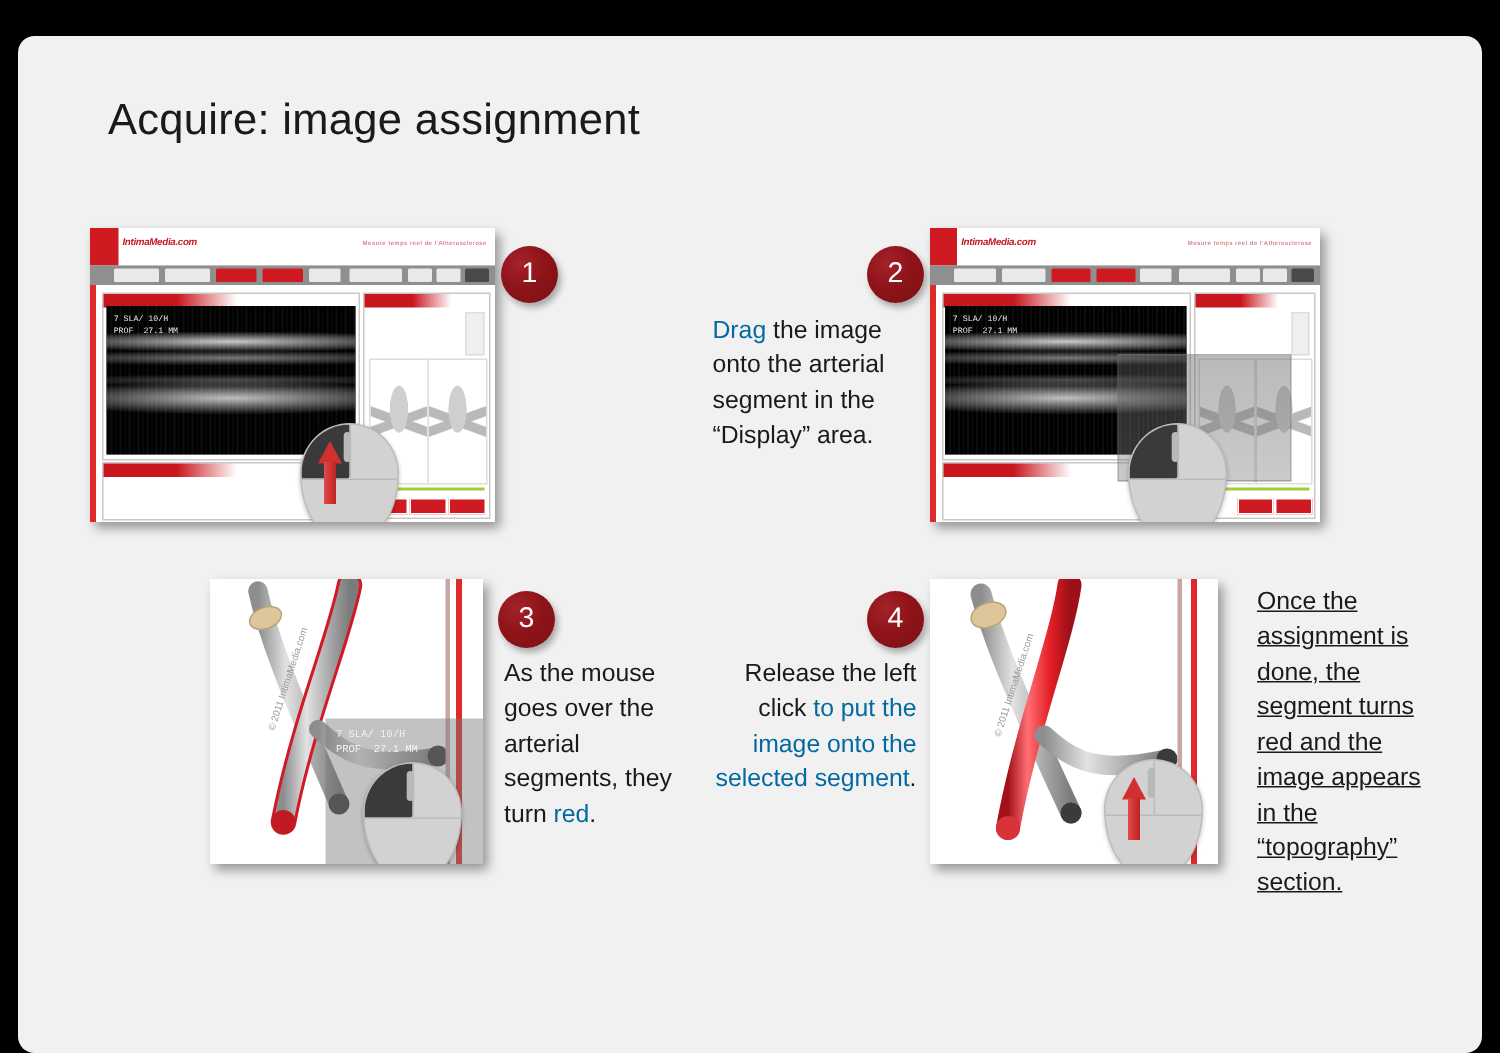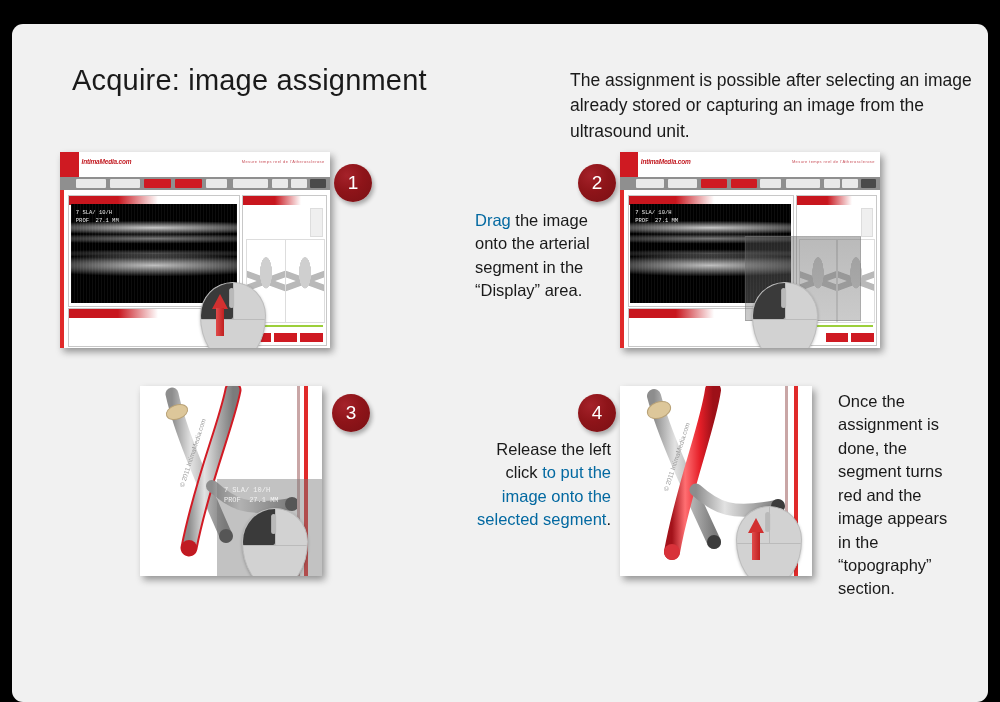--- a/index.html
+++ b/index.html
@@ -85,21 +85,20 @@
   .ghost{position:absolute;background:rgba(120,120,120,.45);}
   .scrollcol{position:absolute;top:0;bottom:0;width:3px;background:#cfcfcf;}
 </style>
 </head>
 <body>
 
 <div class="slide">
 
   <div class="title">Acquire: image assignment</div>
 
-  <div class="intro">The assignment is possible after selecting an image already stored or capturing an image from the ultrasound unit.</div>
 
   <div class="shot" style="left:48px;top:128px;width:270px;height:196px;">
     <div class="app">
       <div class="app-topbar">
         <div class="app-logoblock"></div>
         <div class="app-logo">IntimaMedia.com</div>
         <div class="app-tag">Mesure temps reel de l'Atherosclerose</div>
       </div>
       <div class="app-nav">
         <div class="navbtn" style="left:6%;width:11%;"></div>
@@ -256,20 +255,23 @@
       <div class="mouse" style="left:102px;top:122px;">
         <div class="lbtn"></div>
         <div class="vseam"></div>
         <div class="seam"></div>
         <div class="wheel"></div>
       </div>
     </div>
   </div>
 
   <div class="badge" style="left:320px;top:370px;">3</div>
+  <div class="instr" style="left:324px;top:414px;width:128px;">
+    <span>As the mouse goes over the arterial segments, they turn </span><span class="r">red</span><span>.</span>
+  </div>
 
   <div class="badge" style="left:566px;top:370px;">4</div>
   <div class="instr right" style="left:462px;top:414px;width:137px;">
     <span>Release the left click </span><span class="r">to put the image onto the selected segment</span><span>.</span>
   </div>
 
   <div class="shot" style="left:608px;top:362px;width:192px;height:190px;">
     <div class="artery-card" style="inset:0;">
       <svg width="192" height="190" viewBox="0 0 192 190">
         <defs>
@@ -303,15 +305,15 @@
         <div class="seam"></div>
         <div class="wheel"></div>
         <div class="arrow">
           <div class="head"></div>
             <div class="stem"></div>
         </div>
       </div>
     </div>
   </div>
 
-  <div class="instr" style="left:826px;top:366px;width:124px;">Once the assignment is done, the segment turns red and the image appears in the “topography” section.</div>
+  <div class="instr" style="left:826px;top:366px;width:124px;text-decoration:underline;">Once the assignment is done, the segment turns red and the image appears in the “topography” section.</div>
 
 </div>
 
 </body></html>

